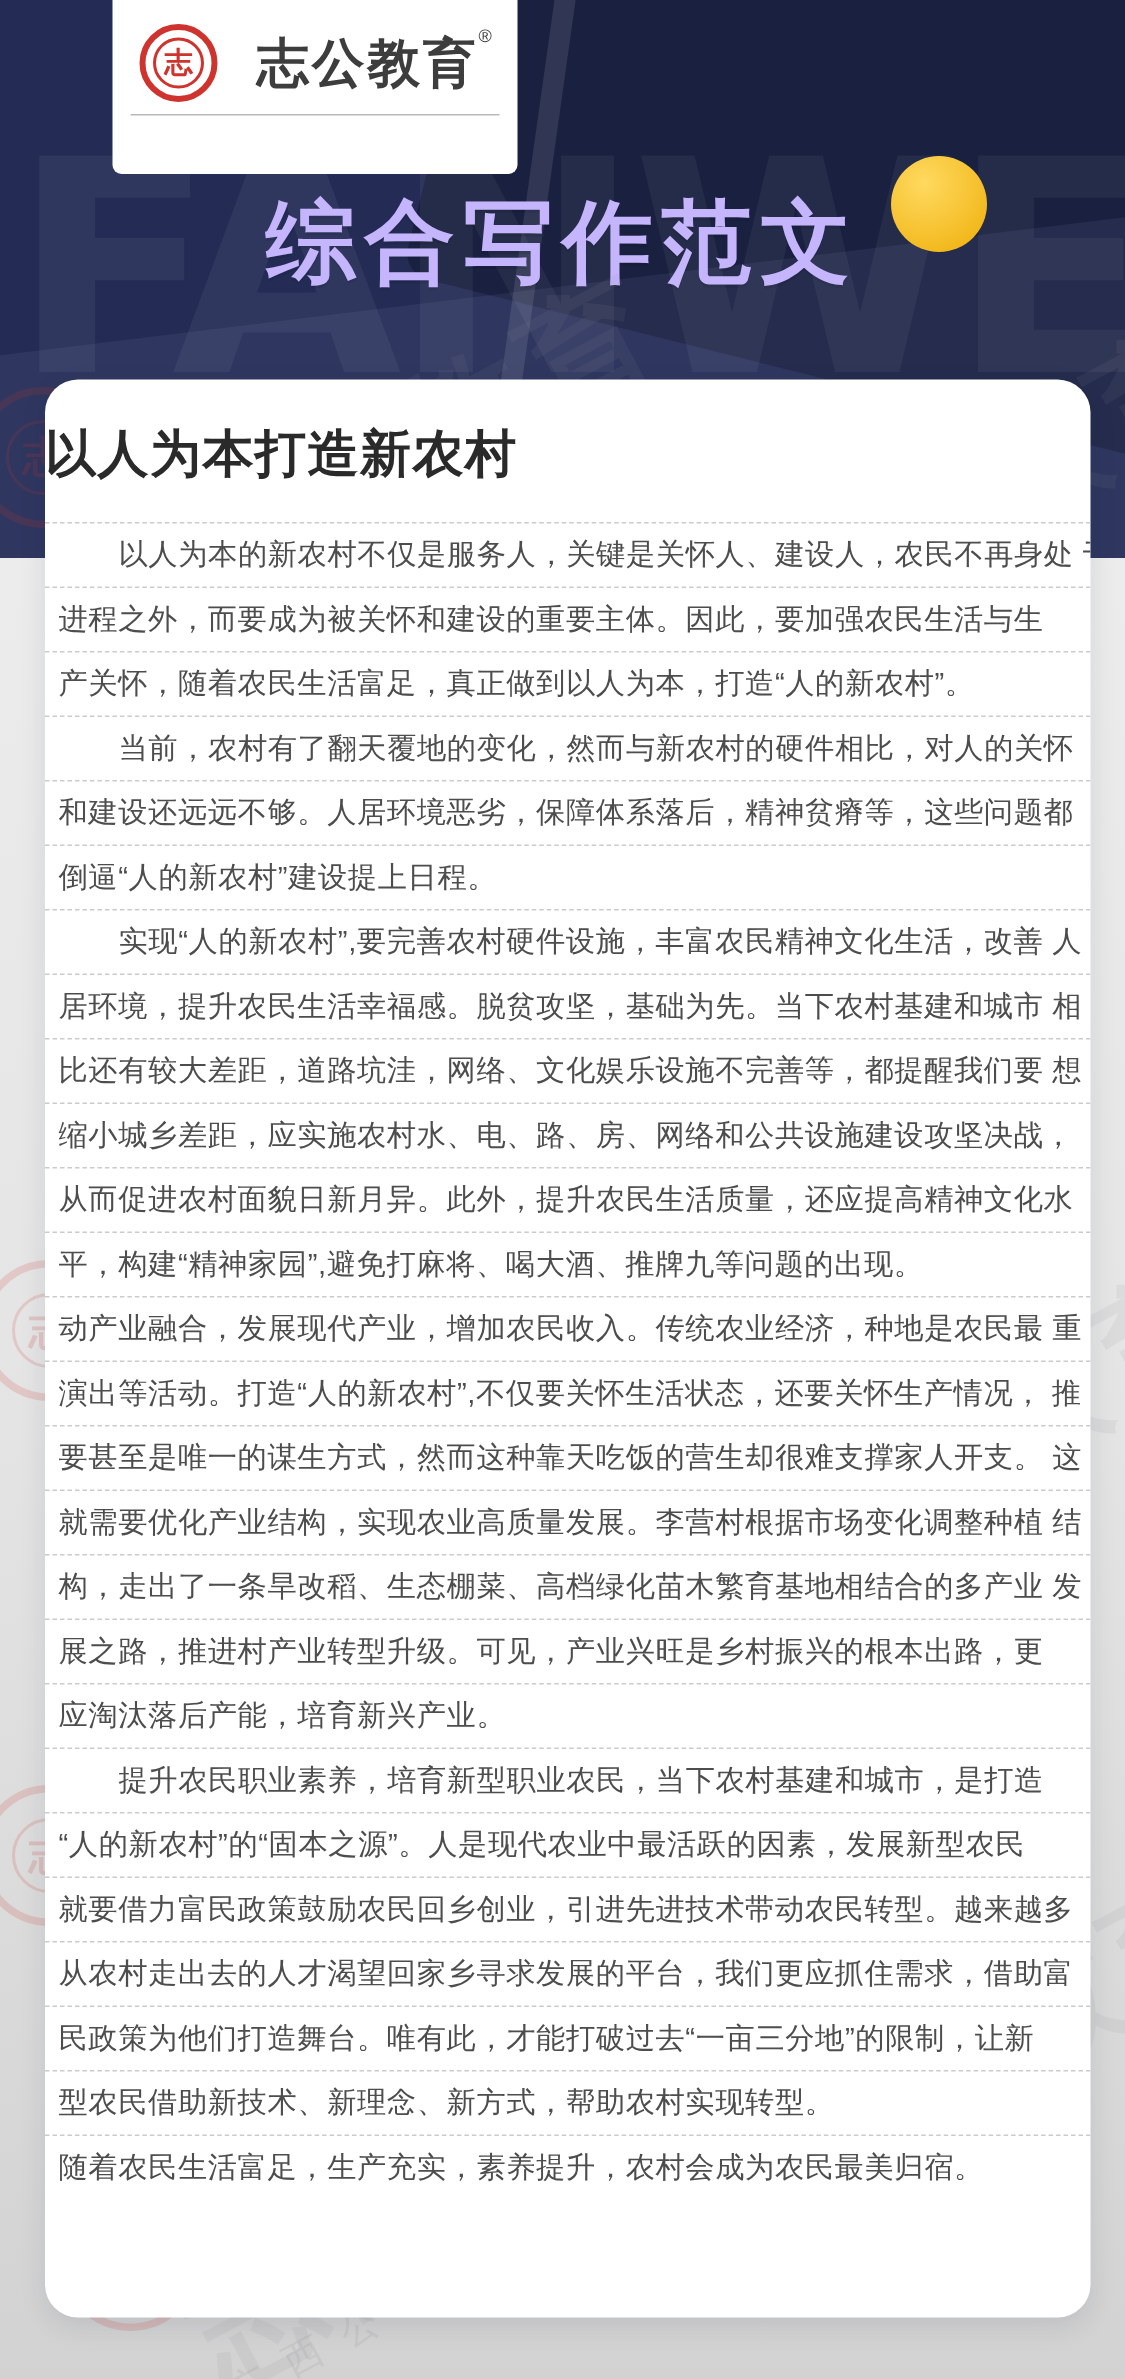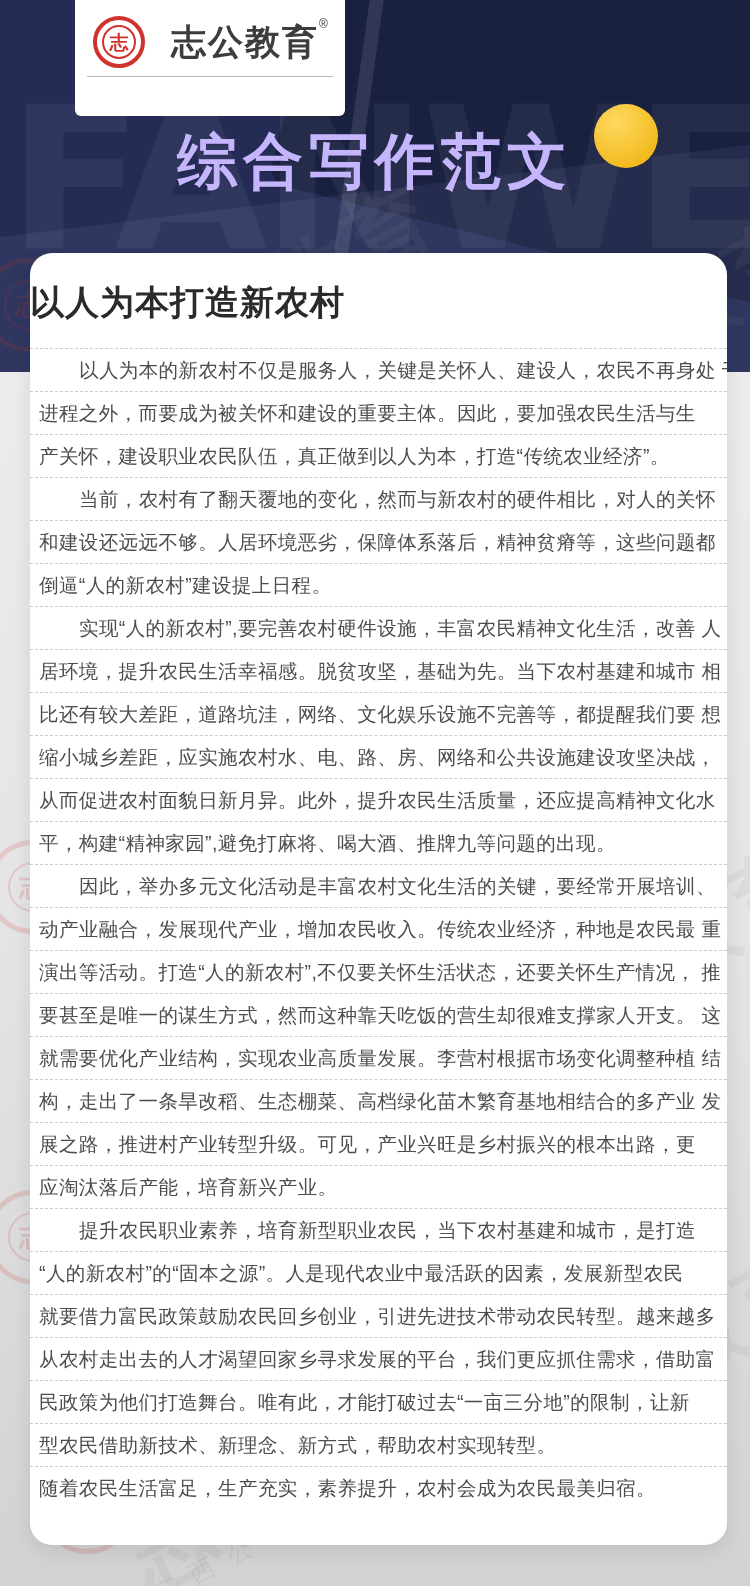--- a/index.html
+++ b/index.html
@@ -149,31 +149,30 @@
   </div>
 <div class="wm wm-seal" style="left:40px;top:1460px;">
     <span>志</span>
   </div>
 
 <div class="card">
   <div class="essay-title">以人为本打造新农村</div>
   <div class="ruled-area" id="ruled-area">
       <div class="ruled-line indent">以人为本的新农村不仅是服务人，关键是关怀人、建设人，农民不再身处 于</div>
       <div class="ruled-line">进程之外，而要成为被关怀和建设的重要主体。因此，要加强农民生活与生</div>
-      <div class="ruled-line">产关怀，建设职业农民队伍，真正做到以人为本，打造“传统农业经济”。</div>
+      <div class="ruled-line">产关怀，随着农民生活富足，真正做到以人为本，打造“人的新农村”。</div>
       <div class="ruled-line indent">当前，农村有了翻天覆地的变化，然而与新农村的硬件相比，对人的关怀</div>
       <div class="ruled-line">和建设还远远不够。人居环境恶劣，保障体系落后，精神贫瘠等，这些问题都</div>
       <div class="ruled-line">倒逼“人的新农村”建设提上日程。</div>
       <div class="ruled-line indent">实现“人的新农村”,要完善农村硬件设施，丰富农民精神文化生活，改善 人</div>
       <div class="ruled-line">居环境，提升农民生活幸福感。脱贫攻坚，基础为先。当下农村基建和城市 相</div>
       <div class="ruled-line">比还有较大差距，道路坑洼，网络、文化娱乐设施不完善等，都提醒我们要 想</div>
       <div class="ruled-line">缩小城乡差距，应实施农村水、电、路、房、网络和公共设施建设攻坚决战，</div>
       <div class="ruled-line">从而促进农村面貌日新月异。此外，提升农民生活质量，还应提高精神文化水</div>
       <div class="ruled-line">平，构建“精神家园”,避免打麻将、喝大酒、推牌九等问题的出现。</div>
-      <div class="ruled-line indent">因此，举办多元文化活动是丰富农村文化生活的关键，要经常开展培训、</div>
       <div class="ruled-line">动产业融合，发展现代产业，增加农民收入。传统农业经济，种地是农民最 重</div>
       <div class="ruled-line">演出等活动。打造“人的新农村”,不仅要关怀生活状态，还要关怀生产情况， 推</div>
       <div class="ruled-line">要甚至是唯一的谋生方式，然而这种靠天吃饭的营生却很难支撑家人开支。  这</div>
       <div class="ruled-line">就需要优化产业结构，实现农业高质量发展。李营村根据市场变化调整种植 结</div>
       <div class="ruled-line">构，走出了一条旱改稻、生态棚菜、高档绿化苗木繁育基地相结合的多产业 发</div>
       <div class="ruled-line">展之路，推进村产业转型升级。可见，产业兴旺是乡村振兴的根本出路，更</div>
       <div class="ruled-line">应淘汰落后产能，培育新兴产业。</div>
       <div class="ruled-line indent">提升农民职业素养，培育新型职业农民，当下农村基建和城市，是打造</div>
       <div class="ruled-line">“人的新农村”的“固本之源”。人是现代农业中最活跃的因素，发展新型农民</div>
       <div class="ruled-line">就要借力富民政策鼓励农民回乡创业，引进先进技术带动农民转型。越来越多</div>

